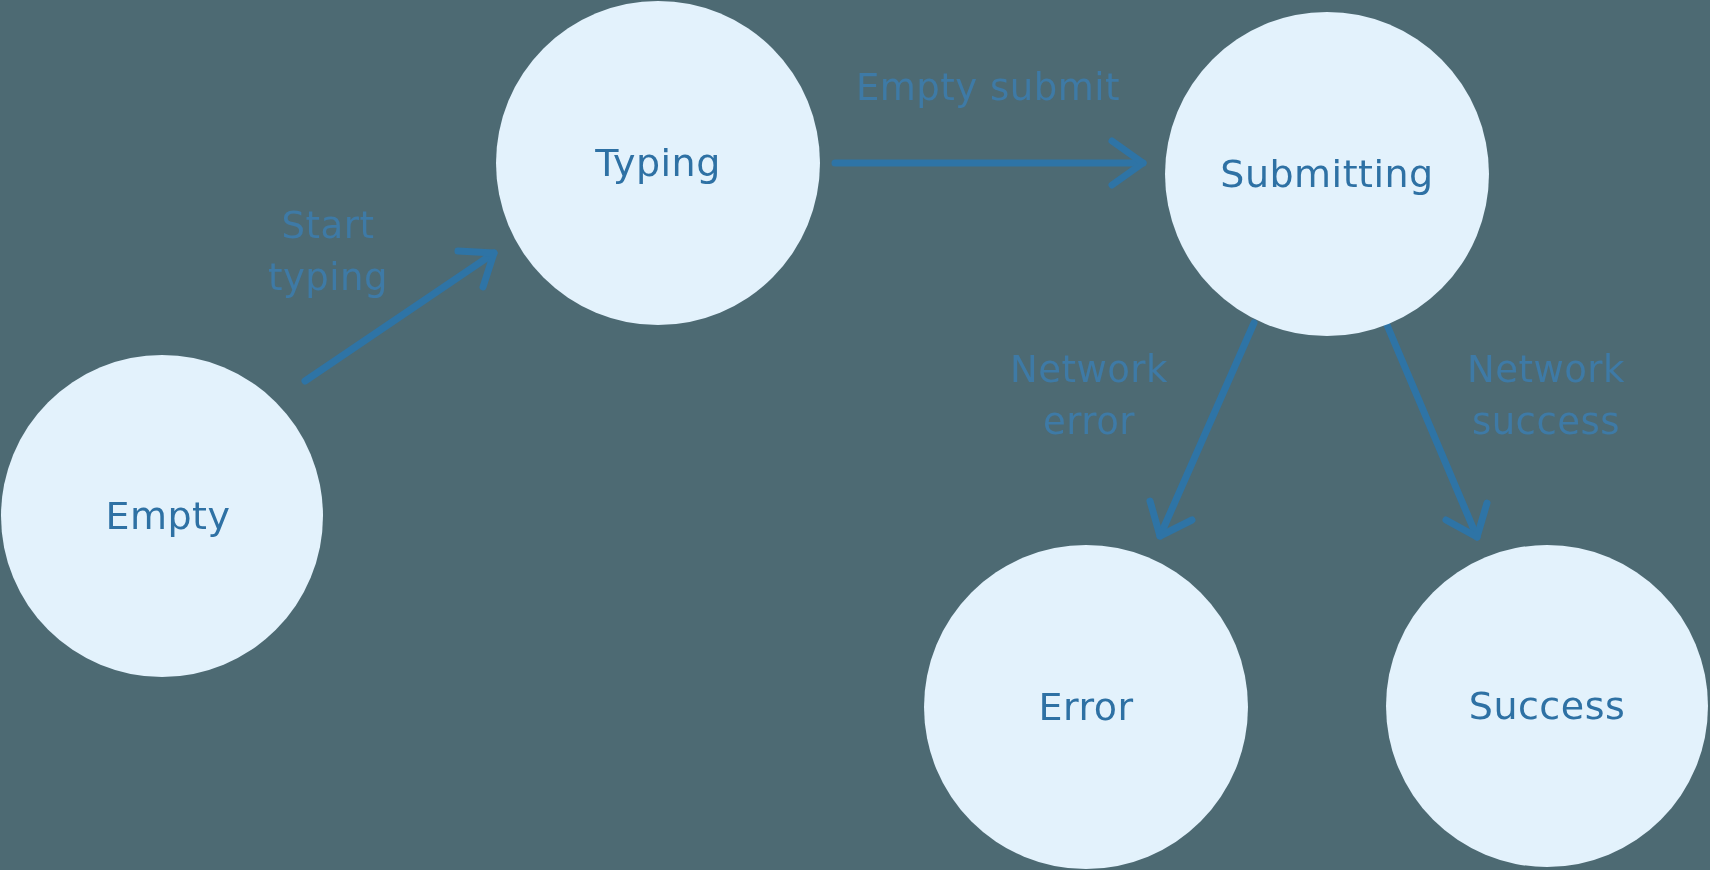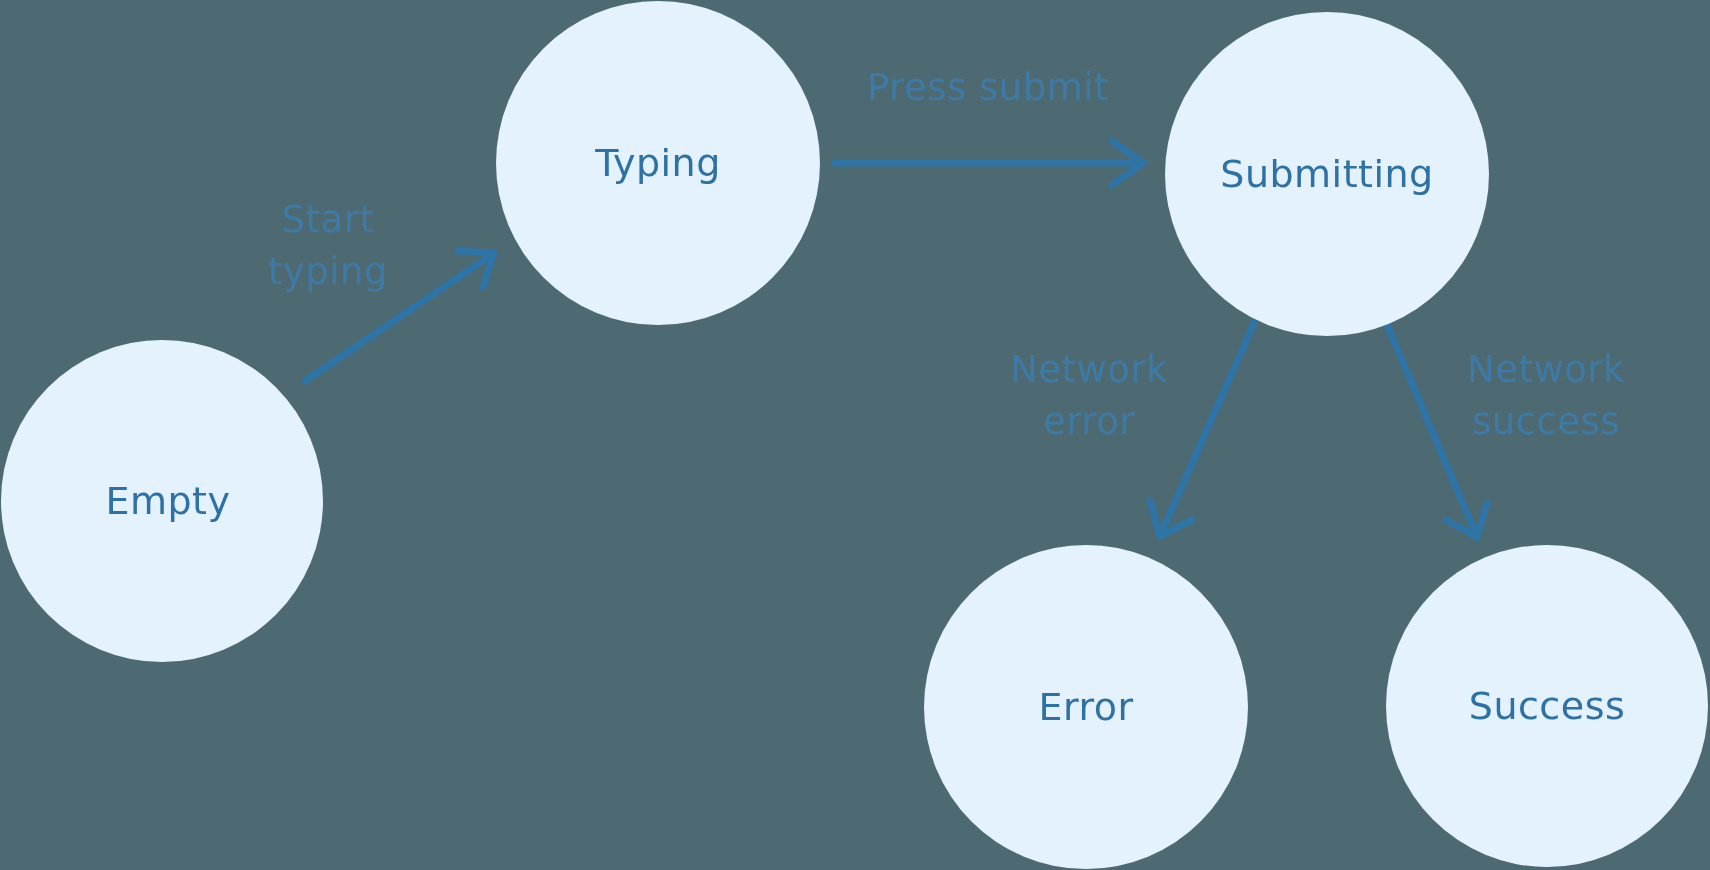--- a/index.html
+++ b/index.html
@@ -40,36 +40,36 @@
     display: flex;
     align-items: center;
     justify-content: center;
   }
   .node-label {
     color: var(--node-text);
     font-size: 38px;
     letter-spacing: 0.5px;
     white-space: nowrap;
   }
-  .node-empty      { left: 1px;    top: 340px; width: 322px; height: 322px; padding-left: 12px; }
+  .node-empty      { left: 1px;    top: 355px; width: 322px; height: 322px; padding-left: 12px; }
   .node-typing     { left: 496px;  top: 1px;   width: 324px; height: 324px; }
   .node-submitting { left: 1165px; top: 12px;   width: 324px; height: 324px; }
   .node-error      { left: 924px;  top: 545px; width: 324px; height: 324px; }
   .node-success    { left: 1386px; top: 545px; width: 322px; height: 322px; }
   .edge-label {
     position: absolute;
     transform: translate(-50%, -50%);
     color: var(--edge-label);
     font-size: 37px;
     line-height: 52px;
     letter-spacing: 0.5px;
     text-align: center;
     white-space: nowrap;
   }
-  .edge-label-start-typing    { left: 328px;  top: 246px; }
+  .edge-label-start-typing    { left: 328px;  top: 252px; }
   .edge-label-press-submit    { left: 988px;  top: 88px;  }
   .edge-label-network-error   { left: 1089px; top: 396px; }
   .edge-label-network-success { left: 1546px; top: 396px; }
 </style>
 </head>
 <body>
 
 <div class="stage">
 
   <svg class="edges-svg" viewBox="0 0 1710 870" aria-hidden="true">
@@ -110,21 +110,21 @@
   <div class="node node-success">
     <span class="node-label">Success</span>
   </div>
 
   <div class="edge-label edge-label-start-typing">
     <div>Start</div>
     <div>typing</div>
   </div>
 
   <div class="edge-label edge-label-press-submit">
-    <div>Press submit</div>
+    <div>Empty submit</div>
   </div>
 
   <div class="edge-label edge-label-network-error">
     <div>Network</div>
     <div>error</div>
   </div>
 
   <div class="edge-label edge-label-network-success">
     <div>Network</div>
     <div>success</div>

